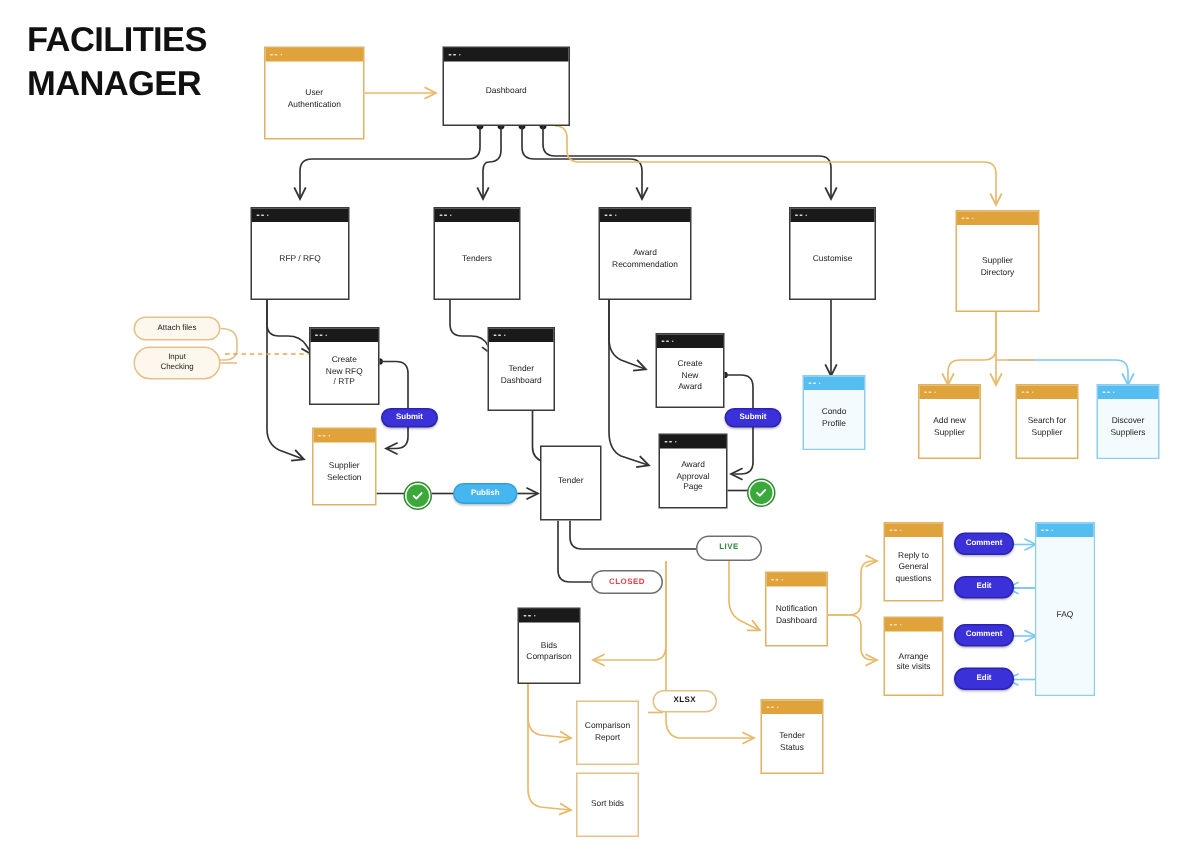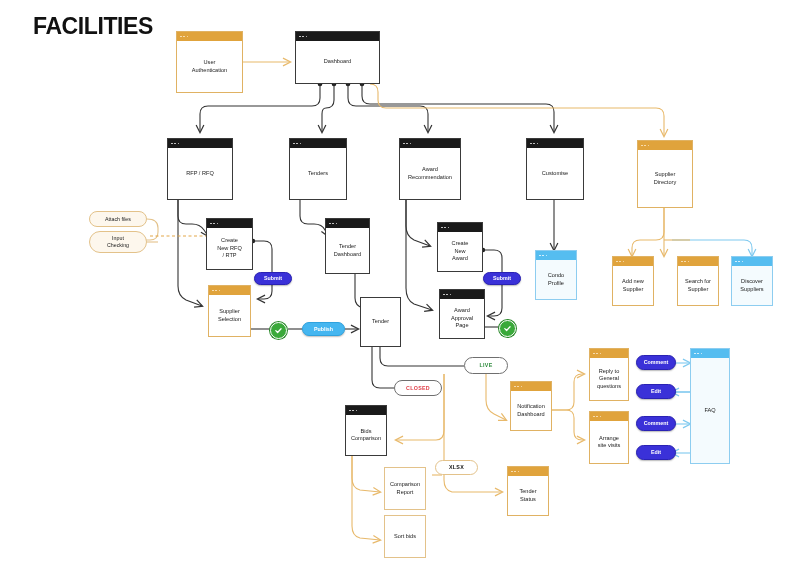--- a/index.html
+++ b/index.html
@@ -3,21 +3,21 @@
 <meta charset="utf-8">
 <style>
   html,body{margin:0;padding:0;background:#ffffff;}
   body{width:800px;height:576px;position:relative;overflow:hidden;
        font-family:"Liberation Sans","DejaVu Sans",sans-serif;}
   #canvas{position:absolute;inset:0;width:800px;height:576px;}
   #svg-layer{position:absolute;left:0;top:0;width:800px;height:576px;pointer-events:none;}
 
   .title{position:absolute;left:18px;top:12px;width:160px;
          font-size:23px;font-weight:bold;line-height:1.28;
-         letter-spacing:-0.4px;color:#111111;margin-left:15px;}
+         letter-spacing:-0.4px;color:#111111;}
 
   
   .node{position:absolute;box-sizing:border-box;background:#ffffff;
         border:1px solid #3a3a3a;display:flex;flex-direction:column;}
   .node .bar{height:9px;flex:0 0 9px;background:#1a1a1a;
              display:flex;align-items:center;padding-left:3px;gap:1.5px;}
   .node .bar i{width:1.8px;height:1.8px;border-radius:50%;background:#d9d9d9;display:block;}
   .node .body{flex:1;display:flex;align-items:center;justify-content:center;
               text-align:center;padding:2px;}
   .node .label{font-size:5.6px;color:#1b1b1b;line-height:1.33;}
@@ -157,20 +157,21 @@
       <path d="M639,453 L636,453" stroke="#7fc9ef"></path>
 
       <path d="M147,219 Q158,219 158,228 L158,232 Q158,240 150,240 L143,240" stroke="#e3c28a"></path>
       <path d="M147,242 L158,242" stroke="#e3c28a"></path>
       <path d="M150,236 L206,236" stroke="#e3a84a" stroke-dasharray="3 2.5"></path>
     </g>
   </svg>
 
   <div class="title">
     <div>FACILITIES</div>
+    <div>MANAGER</div>
   </div>
 
   <div class="node amber" style="left:176px;top:31px;width:67px;height:62px;">
     <div class="bar">
         <i></i>
         <i></i>
         <i></i>
       </div>
     <div class="body">
         <span class="label">User<br>Authentication</span>

